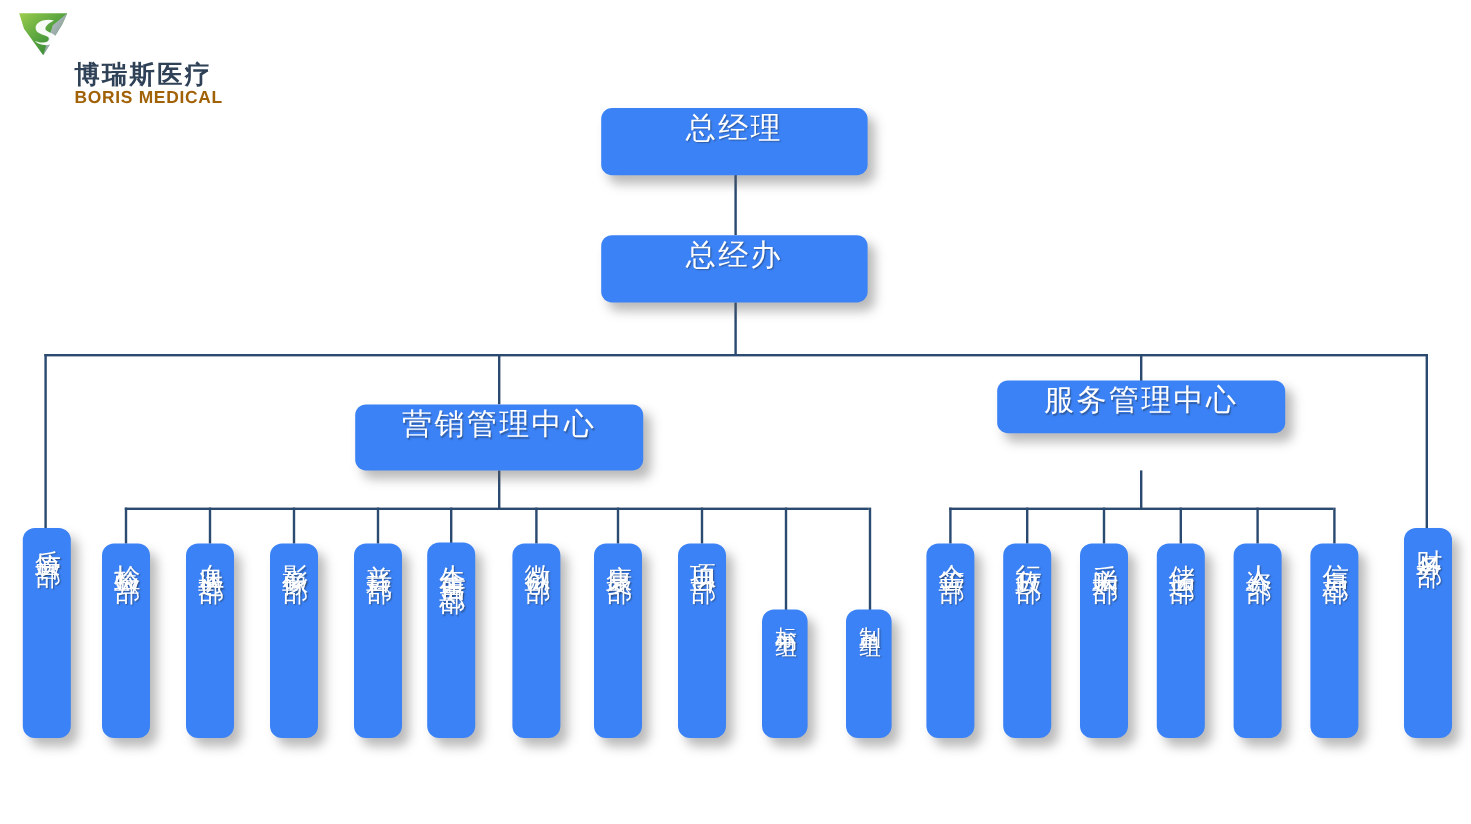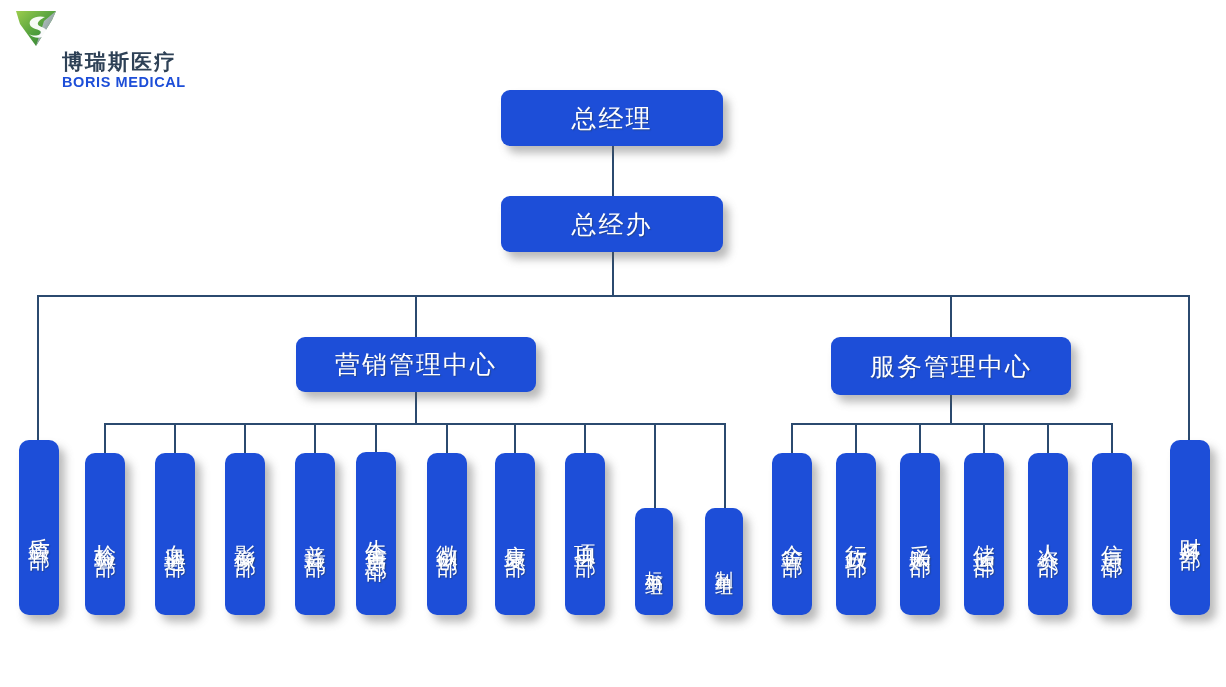--- a/index.html
+++ b/index.html
@@ -48,21 +48,21 @@
     letter-spacing: 2px;
     color: #2e4156;
     line-height: 24px;
     white-space: nowrap;
   }
   #logo-en {
     font-family: "Liberation Sans", "DejaVu Sans", sans-serif;
     font-size: 14.5px;
     font-weight: bold;
     letter-spacing: 0.6px;
-    color: #1d4ed8;
+    color: #a16207;
     line-height: 16px;
     white-space: nowrap;
   }
 
   
   #chart-title {
     position: absolute;
     left: 0;
     top: 20px;
     width: 1226px;
@@ -78,25 +78,25 @@
   .line {
     position: absolute;
     background: #2b4a6f;
   }
   .vline { width: 2px; }
   .hline { height: 2px; }
 
   
   .node {
     position: absolute;
-    background: #1d4ed8;
+    background: #3b82f6;
     border-radius: 9px;
     box-shadow: 6px 7px 9px rgba(90,90,90,0.42);
     display: flex;
-    align-items: center;
+    align-items: flex-start;
     justify-content: center;
     box-sizing: border-box;
   }
   .node .label {
     color: #ffffff;
     text-shadow: 1px 1px 1px rgba(40,60,90,0.55);
     font-family: "DejaVu Serif", "Liberation Serif", serif;
     text-align: center;
     white-space: nowrap;
   }
@@ -198,21 +198,21 @@
   </div>
 
   <div class="node center" style="left:296px; top:337px; width:240px; height:55px;">
     <span class="label">营销管理中心</span>
   </div>
 
   <div class="node top" style="left:501px; top:196px; width:222px; height:56px;">
     <span class="label">总经办</span>
   </div>
 
-  <div class="node center" style="left:831px; top:337px; width:240px; height:58px;">
+  <div class="node center" style="left:831px; top:317px; width:240px; height:44px;">
     <span class="label">服务管理中心</span>
   </div>
 
   <div class="node dept" style="left:19px; top:440px; width:40px; height:175px;">
     <span class="label">质管部</span>
   </div>
   <div class="node dept" style="left:1170px; top:440px; width:40px; height:175px;">
     <span class="label">财务部</span>
   </div>
 

